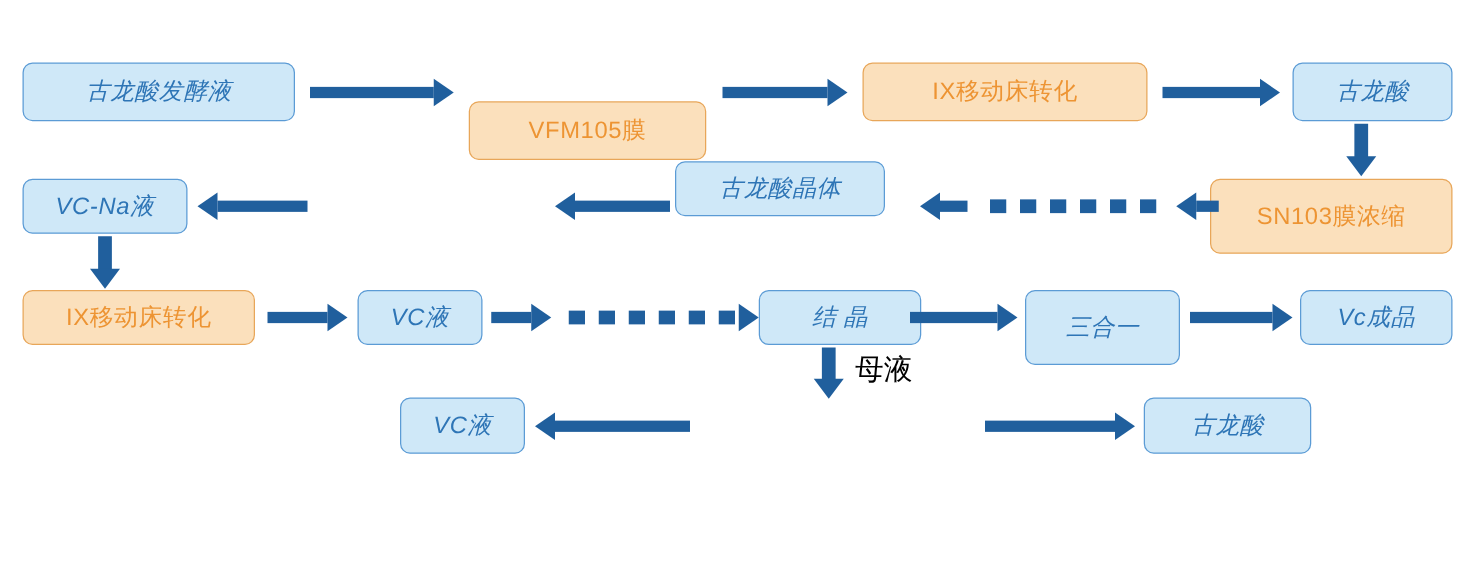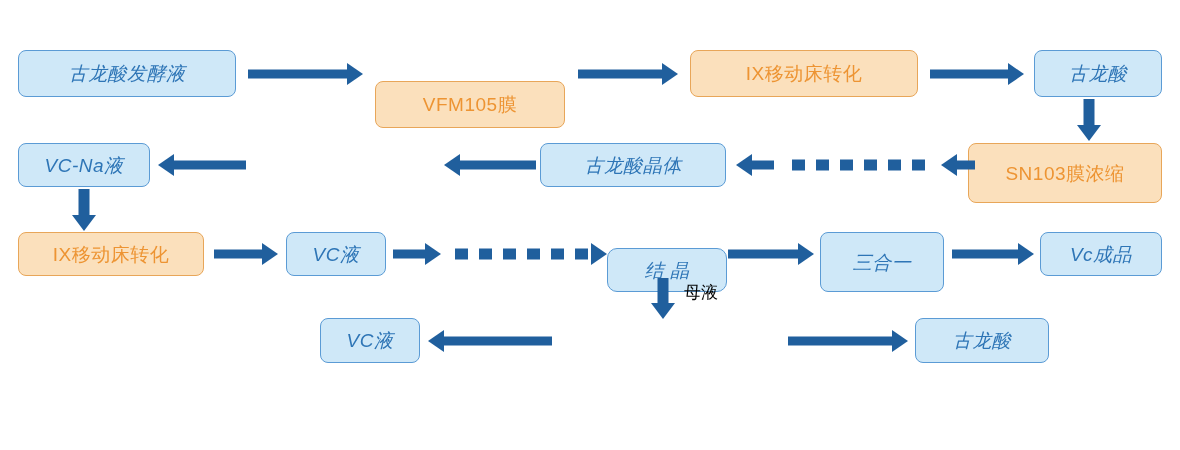--- a/index.html
+++ b/index.html
@@ -102,21 +102,21 @@
     position: absolute;
     height: 11px;
     width: 13px;
     background: #205f9d;
     transform: translateY(-50%);
   }
 
   .edge-label {
     position: absolute;
     color: #000000;
-    font-size: 17px;
+    font-size: 23px;
     line-height: 1;
     white-space: nowrap;
   }
 </style>
 </head>
 <body>
 
 <div id="canvas">
 
   <div class="node blue" style="left:18px; top:50px; width:218px; height:47px;">
@@ -165,21 +165,21 @@
     <div class="dash" style="left:56px;  top:0;"></div>
     <div class="dash" style="left:80px;  top:0;"></div>
     <div class="dash" style="left:104px; top:0;"></div>
     <div class="dash" style="left:128px; top:0;"></div>
     <div class="dash" style="left:152px; top:0;"></div>
     <div class="dash" style="left:176px; top:0;"></div>
     <div class="head" style="left:205px;"></div>
     <div class="shaft" style="left:221px; width:18px;"></div>
   </div>
 
-  <div class="node blue" style="left:540px; top:143px; width:186px; height:44px;">
+  <div class="node blue" style="left:540px; top:129px; width:168px; height:44px;">
     <span>古龙酸晶体</span>
   </div>
 
   <div class="arrow-h left" style="left:444px; top:165px; width:92px;">
     <div class="head" style="left:0;"></div>
     <div class="shaft" style="left:16px; width:76px;"></div>
   </div>
 
 
   <div class="arrow-h left" style="left:158px; top:165px; width:88px;">
@@ -215,21 +215,21 @@
     <div class="dash" style="left:62px;  top:0;"></div>
     <div class="dash" style="left:86px;  top:0;"></div>
     <div class="dash" style="left:110px; top:0;"></div>
     <div class="dash" style="left:134px; top:0;"></div>
     <div class="dash" style="left:158px; top:0;"></div>
     <div class="dash" style="left:182px; top:0;"></div>
     <div class="shaft" style="left:200px; width:0px;"></div>
     <div class="head" style="left:198px;"></div>
   </div>
 
-  <div class="node blue" style="left:607px; top:248px; width:120px; height:44px;border-radius:10px;">
+  <div class="node blue" style="left:607px; top:232px; width:130px; height:44px;">
     <span>结  晶</span>
   </div>
 
   <div class="arrow-h right" style="left:728px; top:254px; width:86px;">
     <div class="shaft" style="left:0; width:70px;"></div>
     <div class="head" style="left:70px;"></div>
   </div>
 
   <div class="node blue" style="left:820px; top:232px; width:124px; height:60px;">
     <span>三合一</span>

